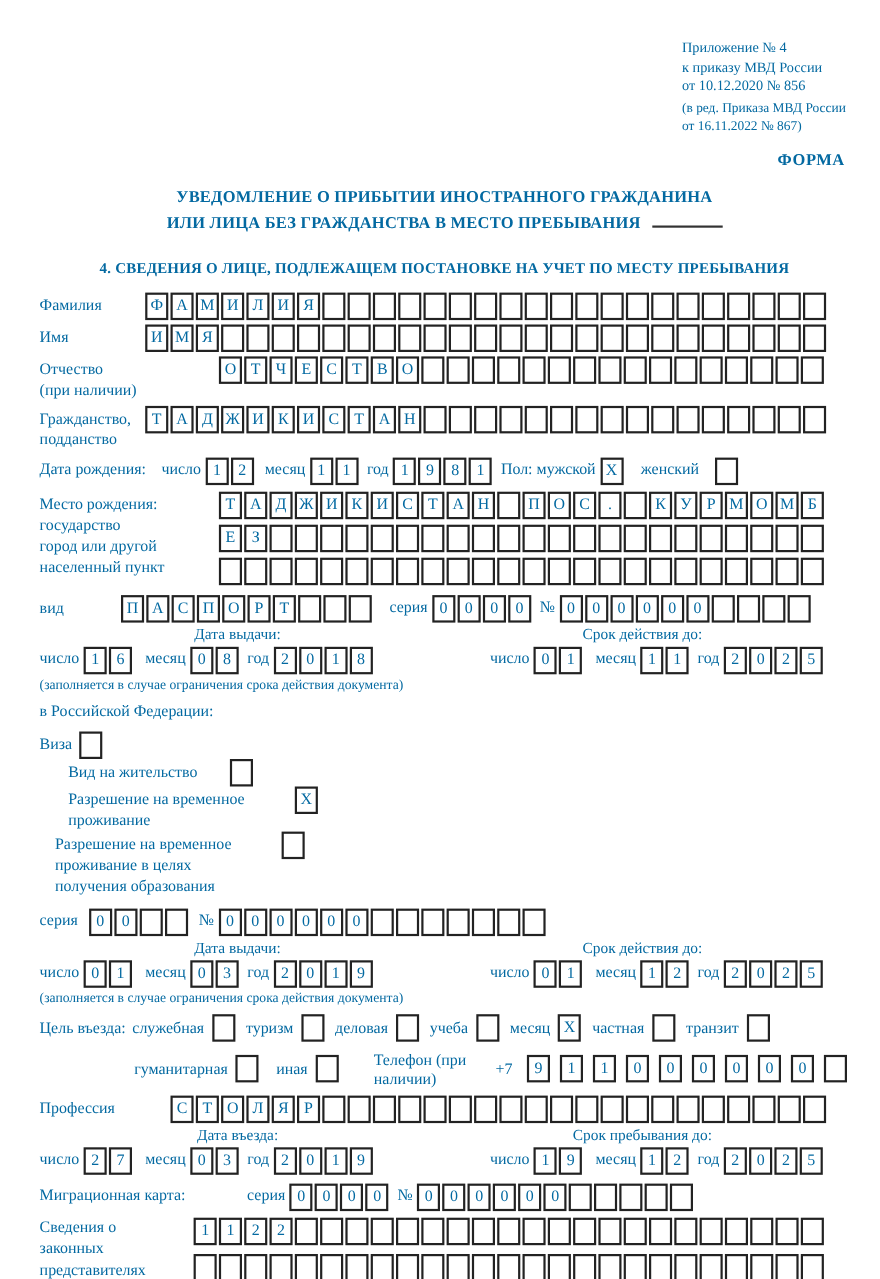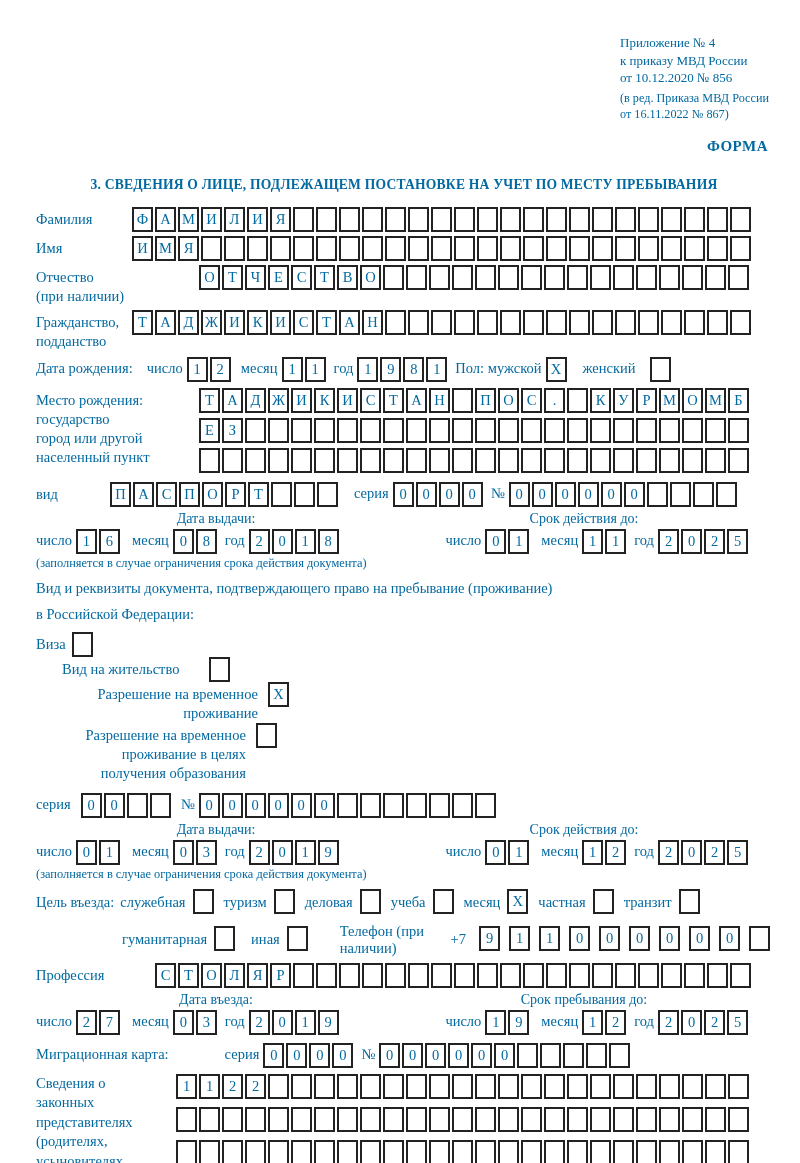--- a/index.html
+++ b/index.html
@@ -37,21 +37,21 @@
   .drow { display:flex; margin-top:2px; margin-bottom:2px; }
   .dgroup { display:flex; align-items:flex-start; }
   .dgroup .inline-label { margin-right:4px; }
   .dgroup-right { margin-left:auto; margin-right:22px; }
   .vnote { text-align:left; font-size:12.4px; margin:1px 2px 7px 0; }
   
   .intro { font-size:14.5px; line-height:20px; margin-top:6px; }
   .optrow { display:flex; align-items:flex-start; margin-top:8px; margin-bottom:10px;flex-direction:column; }
   .opt { display:flex; align-items:flex-start; }
   .opt-label { font-size:14.5px; line-height:19px; padding-top:3px; }
-  .center-label { text-align:right; white-space:pre-line; padding-top:3px; }
+  .center-label { text-align:left; white-space:pre-line; padding-top:3px; }
   
   .prow { display:flex; align-items:center; font-size:14.5px; margin-bottom:6px; }
   .prow .cell { margin-left:7px; }
   .prow .plabel { padding-top:3px; }
   .indent86 { margin-left:86px; }
   
   .legal { display:flex; margin-top:4px; }
   .legal-label { width:140px; font-size:14.5px; line-height:19.5px; padding-top:2px; }
   .legal-note { font-size:12.4px; padding-left:138px; margin-top:2px; }
 </style>
@@ -63,22 +63,26 @@
   <div class="ref">
     <div>Приложение № 4</div>
     <div>к приказу МВД России</div>
     <div>от 10.12.2020 № 856</div>
     <div class="small" style="margin-top:3px;">(в ред. Приказа МВД России</div>
     <div class="small">от 16.11.2022 № 867)</div>
   </div>
 
   <div class="form-marker">ФОРМА</div>
 
-
-  <div class="section-heading">3. СВЕДЕНИЯ О ЛИЦЕ, ПОДЛЕЖАЩЕМ ПОСТАНОВКЕ НА УЧЕТ ПО МЕСТУ ПРЕБЫВАНИЯ</div>
+  <div class="title">
+    <div>УВЕДОМЛЕНИЕ О ПРИБЫТИИ ИНОСТРАННОГО ГРАЖДАНИНА</div>
+    <div><span>ИЛИ ЛИЦА БЕЗ ГРАЖДАНСТВА В МЕСТО ПРЕБЫВАНИЯ</span><span class="title-blank"></span></div>
+  </div>
+
+  <div class="section-heading">4. СВЕДЕНИЯ О ЛИЦЕ, ПОДЛЕЖАЩЕМ ПОСТАНОВКЕ НА УЧЕТ ПО МЕСТУ ПРЕБЫВАНИЯ</div>
 
   <div class="rows">
 
     <div class="frow">
       <span class="flabel w96">Фамилия</span>
       <span class="cells">
           <span class="cell">Ф</span>
           <span class="cell">А</span>
           <span class="cell">М</span>
           <span class="cell">И</span>
@@ -394,21 +398,20 @@
         <span class="cells">
             <span class="cell">2</span>
             <span class="cell">0</span>
             <span class="cell">2</span>
             <span class="cell">5</span>
           </span>
       </span>
     </div>
     <div class="vnote">(заполняется в случае ограничения срока действия документа)</div>
 
-    <div class="intro">Вид и реквизиты документа, подтверждающего право на пребывание (проживание)</div>
     <div class="intro">в Российской Федерации:</div>
 
     <div class="optrow">
       <span class="opt">
         <span class="opt-label">Виза</span>
         <span class="cell ml6"></span>
       </span>
       <span class="opt ml26">
         <span class="opt-label">Вид на жительство</span>
         <span class="cell ml30"></span>

